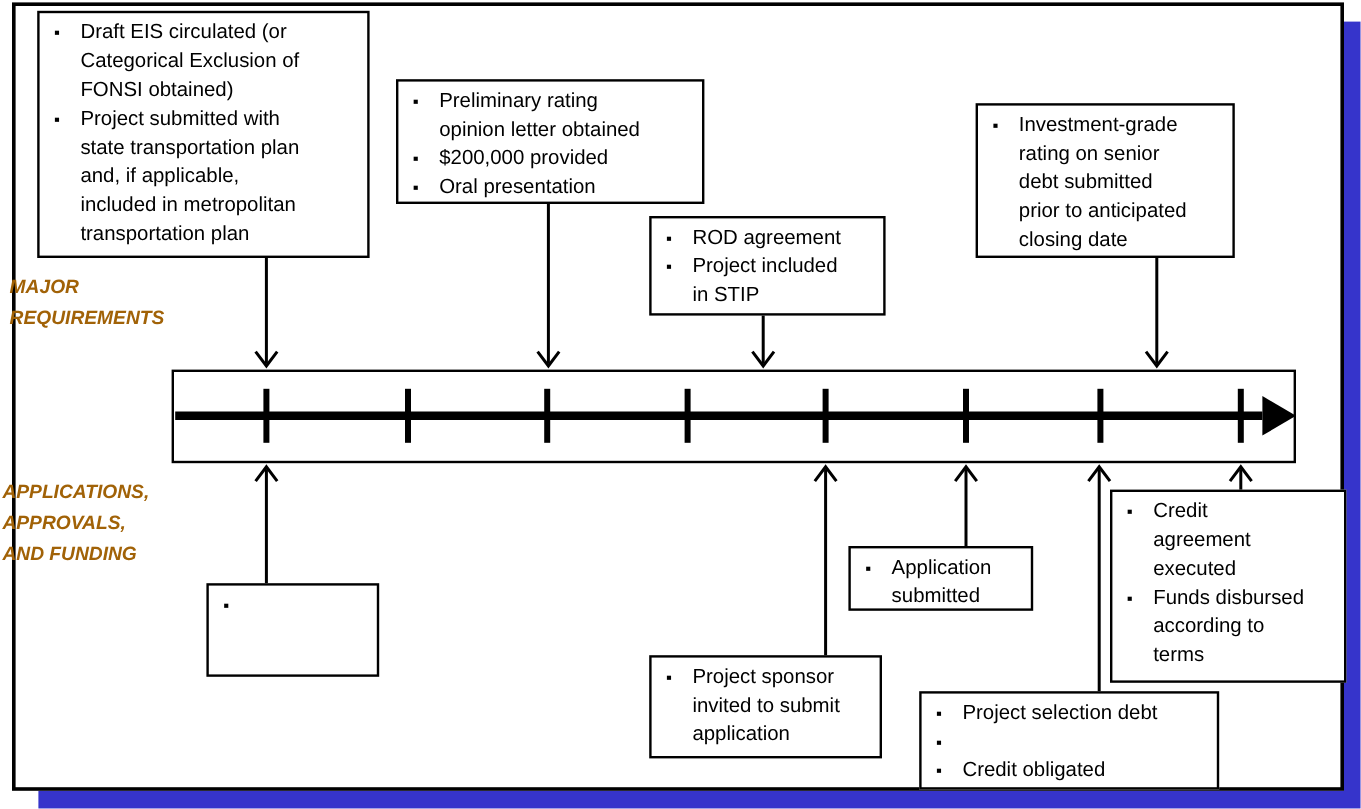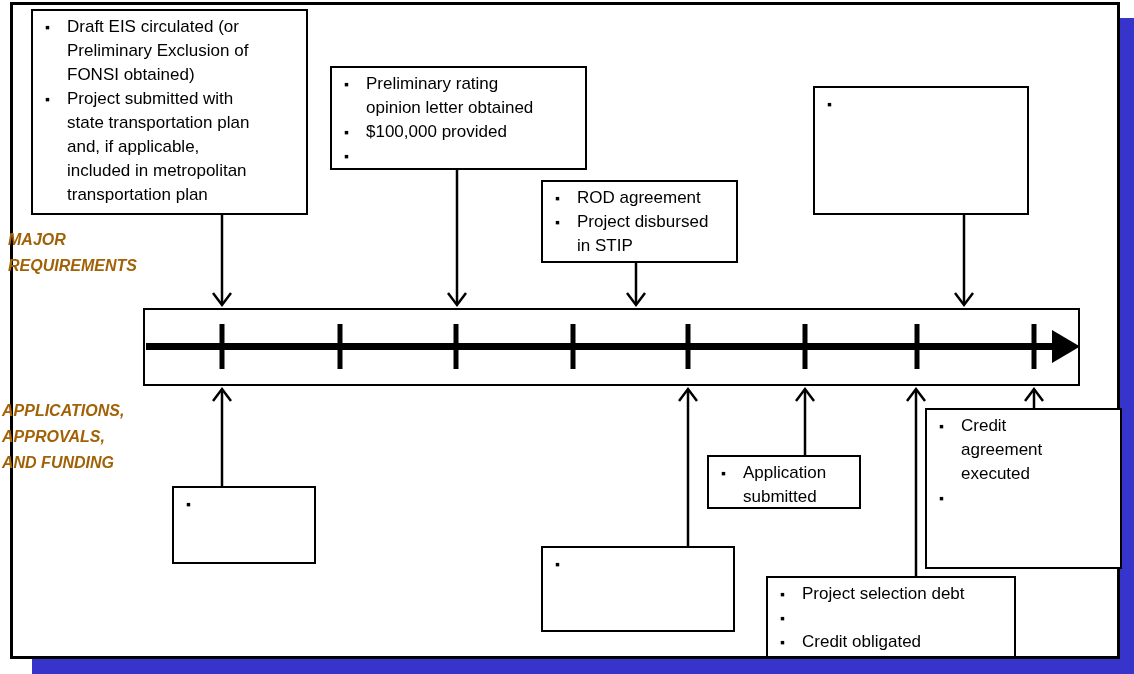--- a/index.html
+++ b/index.html
@@ -47,75 +47,84 @@
   <div class="blabel" style="left:8px;top:227px;width:180px;">MAJOR
 REQUIREMENTS</div>
   <div class="blabel" style="left:2px;top:398px;width:184px;">APPLICATIONS,
 APPROVALS,
 AND FUNDING</div>
 
   <div class="box" style="left:31px;top:9px;width:277px;height:206px;">
     <div class="row">
       <span class="bullet">▪</span>
       <span class="itext">Draft EIS circulated (or
-Preliminary Exclusion  of
+Categorical Exclusion  of
 FONSI obtained)</span>
     </div>
     <div class="row">
       <span class="bullet">▪</span>
       <span class="itext">Project submitted with
 state transportation plan
 and, if applicable,
 included  in metropolitan
 transportation plan</span>
     </div>
   </div>
 
   <div class="box" style="left:330px;top:66px;width:257px;height:104px;">
     <div class="row">
       <span class="bullet">▪</span>
       <span class="itext">Preliminary  rating
 opinion  letter obtained</span>
     </div>
     <div class="row">
       <span class="bullet">▪</span>
-      <span class="itext">$100,000 provided</span>
-    </div>
-    <div class="row">
-      <span class="bullet">▪</span>
+      <span class="itext">$200,000 provided</span>
+    </div>
+    <div class="row">
+      <span class="bullet">▪</span>
+      <span class="itext">Oral presentation</span>
     </div>
   </div>
 
   <div class="box" style="left:541px;top:180px;width:197px;height:83px;">
     <div class="row">
       <span class="bullet">▪</span>
       <span class="itext">ROD agreement</span>
     </div>
     <div class="row">
       <span class="bullet">▪</span>
-      <span class="itext">Project disbursed
+      <span class="itext">Project included
 in STIP</span>
     </div>
   </div>
 
   <div class="box" style="left:813px;top:86px;width:216px;height:129px;">
     <div class="row">
       <span class="bullet">▪</span>
+      <span class="itext">Investment-grade
+rating on senior
+debt submitted
+prior to anticipated
+closing date</span>
     </div>
   </div>
 
   <div class="box" style="left:172px;top:486px;width:144px;height:78px;">
     <div class="row">
       <span class="bullet">▪</span>
     </div>
   </div>
 
   <div class="box" style="left:541px;top:546px;width:194px;height:86px;">
     <div class="row">
       <span class="bullet">▪</span>
+      <span class="itext">Project sponsor
+invited  to submit
+application</span>
     </div>
   </div>
 
   <div class="box" style="left:707px;top:455px;width:154px;height:54px;">
     <div class="row">
       <span class="bullet">▪</span>
       <span class="itext">Application
 submitted</span>
     </div>
   </div>
@@ -136,20 +145,23 @@
 
   <div class="box" style="left:925px;top:408px;width:197px;height:161px;">
     <div class="row">
       <span class="bullet">▪</span>
       <span class="itext">Credit
 agreement
 executed</span>
     </div>
     <div class="row">
       <span class="bullet">▪</span>
+      <span class="itext">Funds  disbursed
+according to
+terms</span>
     </div>
   </div>
 
   <svg class="overlay" width="1134" height="674" viewBox="0 0 1134 674">
     <g stroke="#000">
       <line x1="146" y1="346.5" x2="1052" y2="346.5" stroke-width="7"></line>
       <polygon points="1052,330 1080,346.5 1052,363" fill="#000" stroke="none"></polygon>
       <g stroke-width="5">
         <line x1="222" y1="324" x2="222" y2="369"></line>
         <line x1="340" y1="324" x2="340" y2="369"></line>

